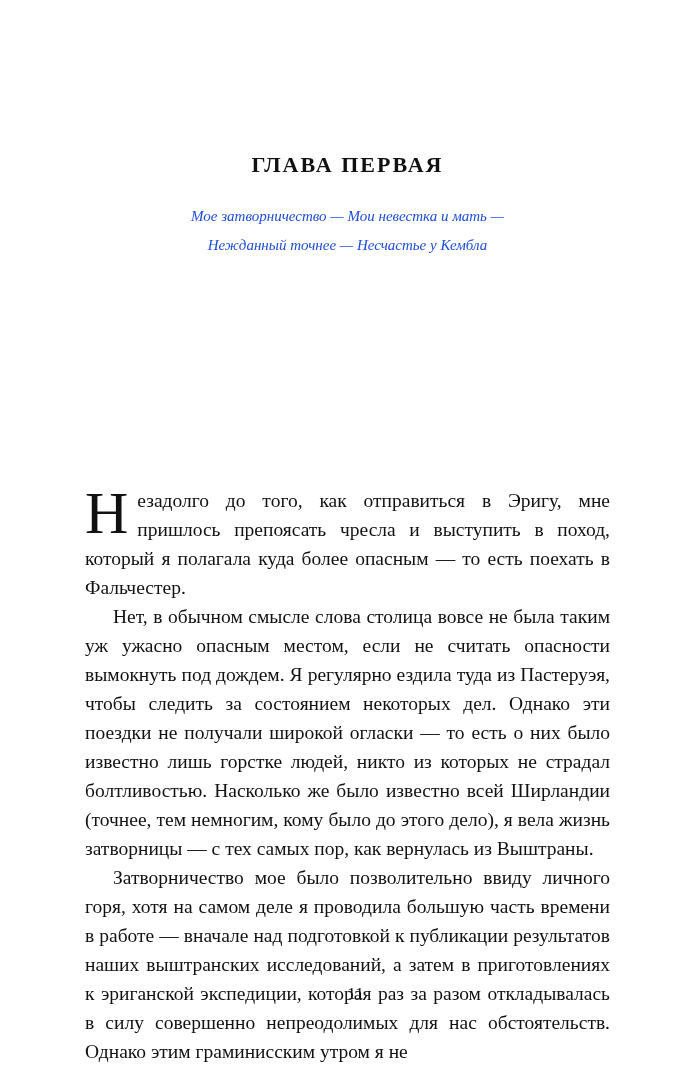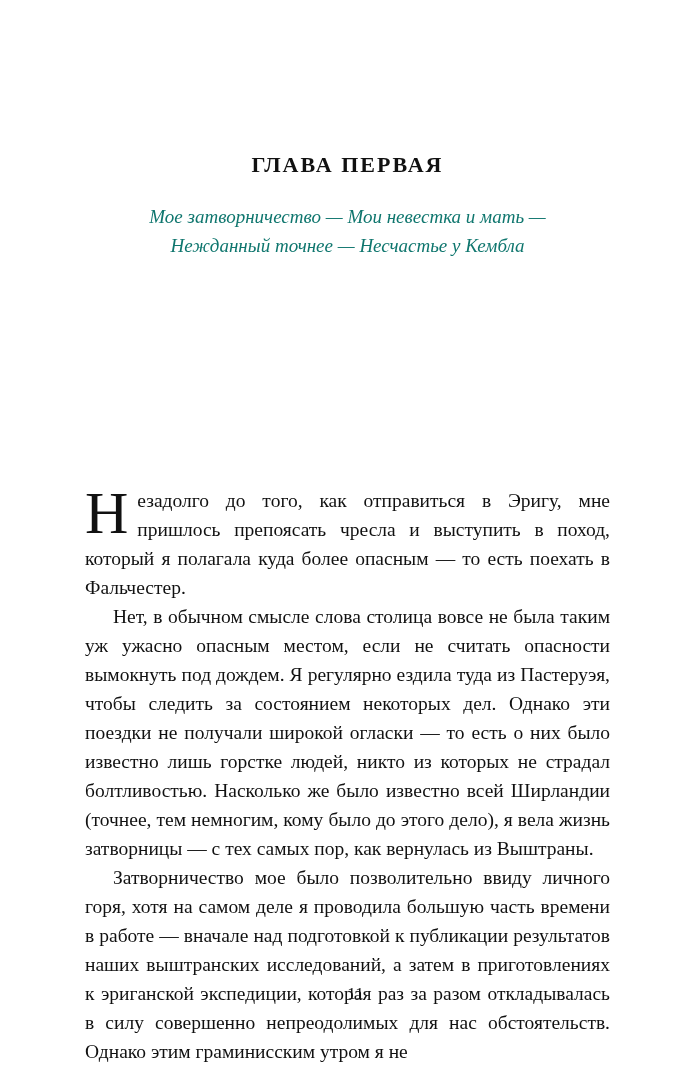--- a/index.html
+++ b/index.html
@@ -24,23 +24,23 @@
     text-align: center;
     font-size: 22px;
     font-weight: bold;
     letter-spacing: 2px;
     color: #111;
   }
   .subtitle {
     margin-top: 24px;
     text-align: center;
     font-style: italic;
-    font-size: 19px;
+    font-size: 15px;
     line-height: 29px;
-    color: #0f766e;
+    color: #1d4ed8;
   }
   .body-text {
     margin: 226px 85px 0 85px;
     text-align: justify;
     font-size: 19.5px;
     line-height: 29px;
     color: #111;
   }
   .body-text p {
     margin: 0;

